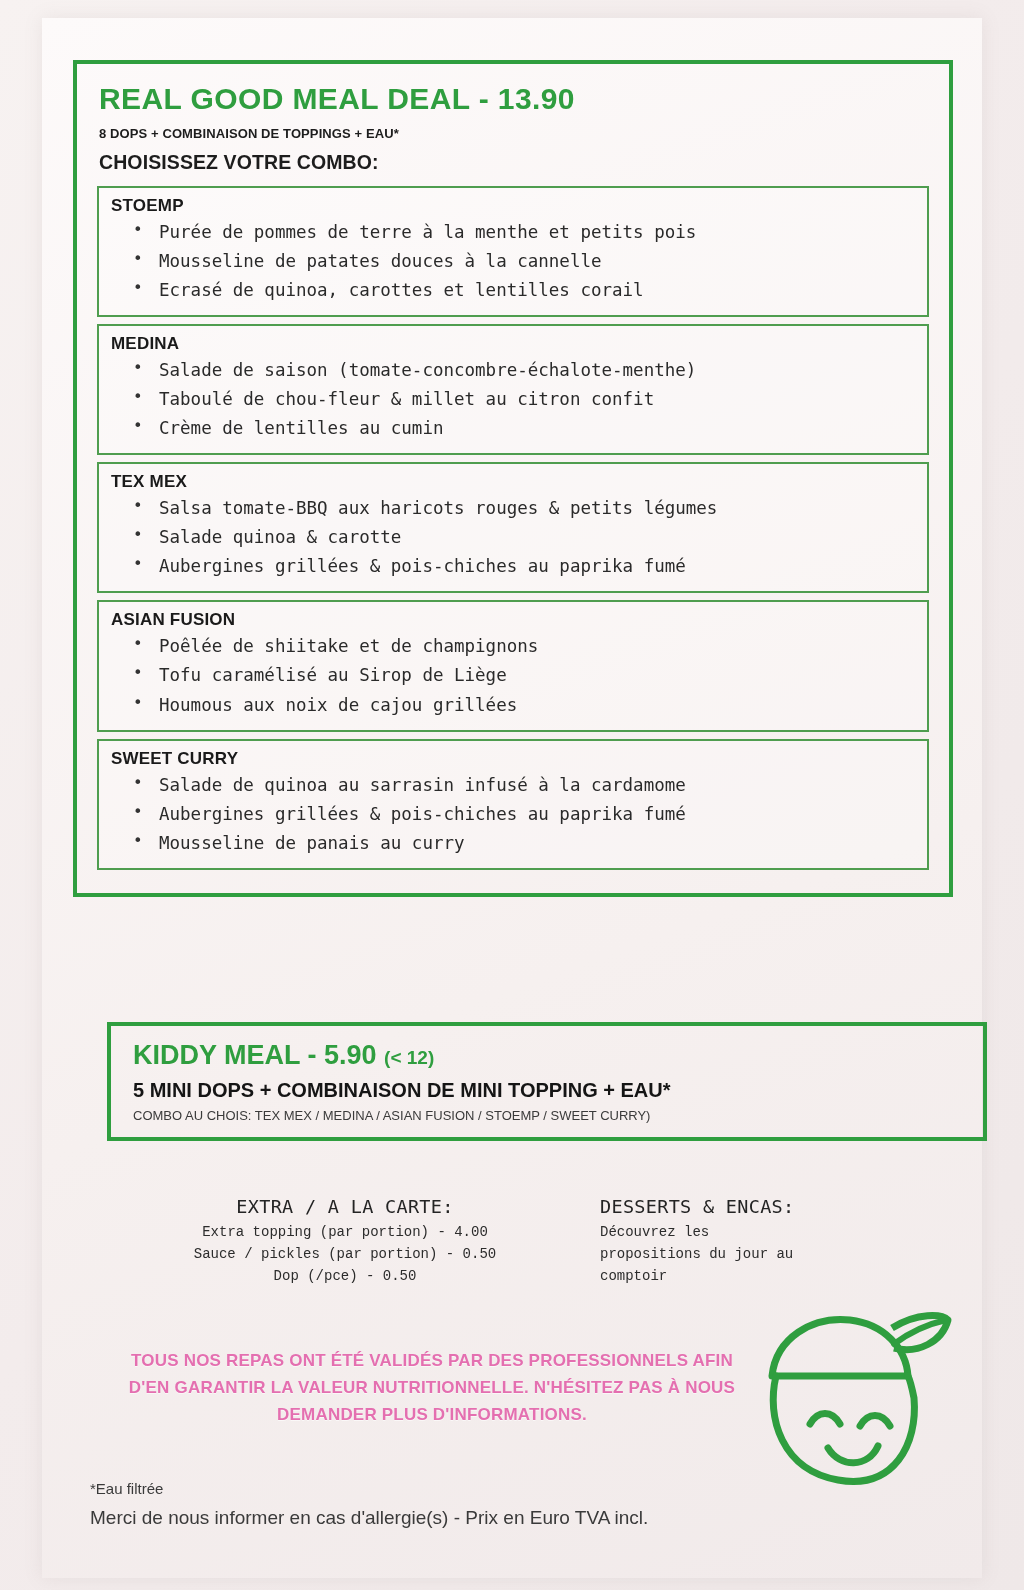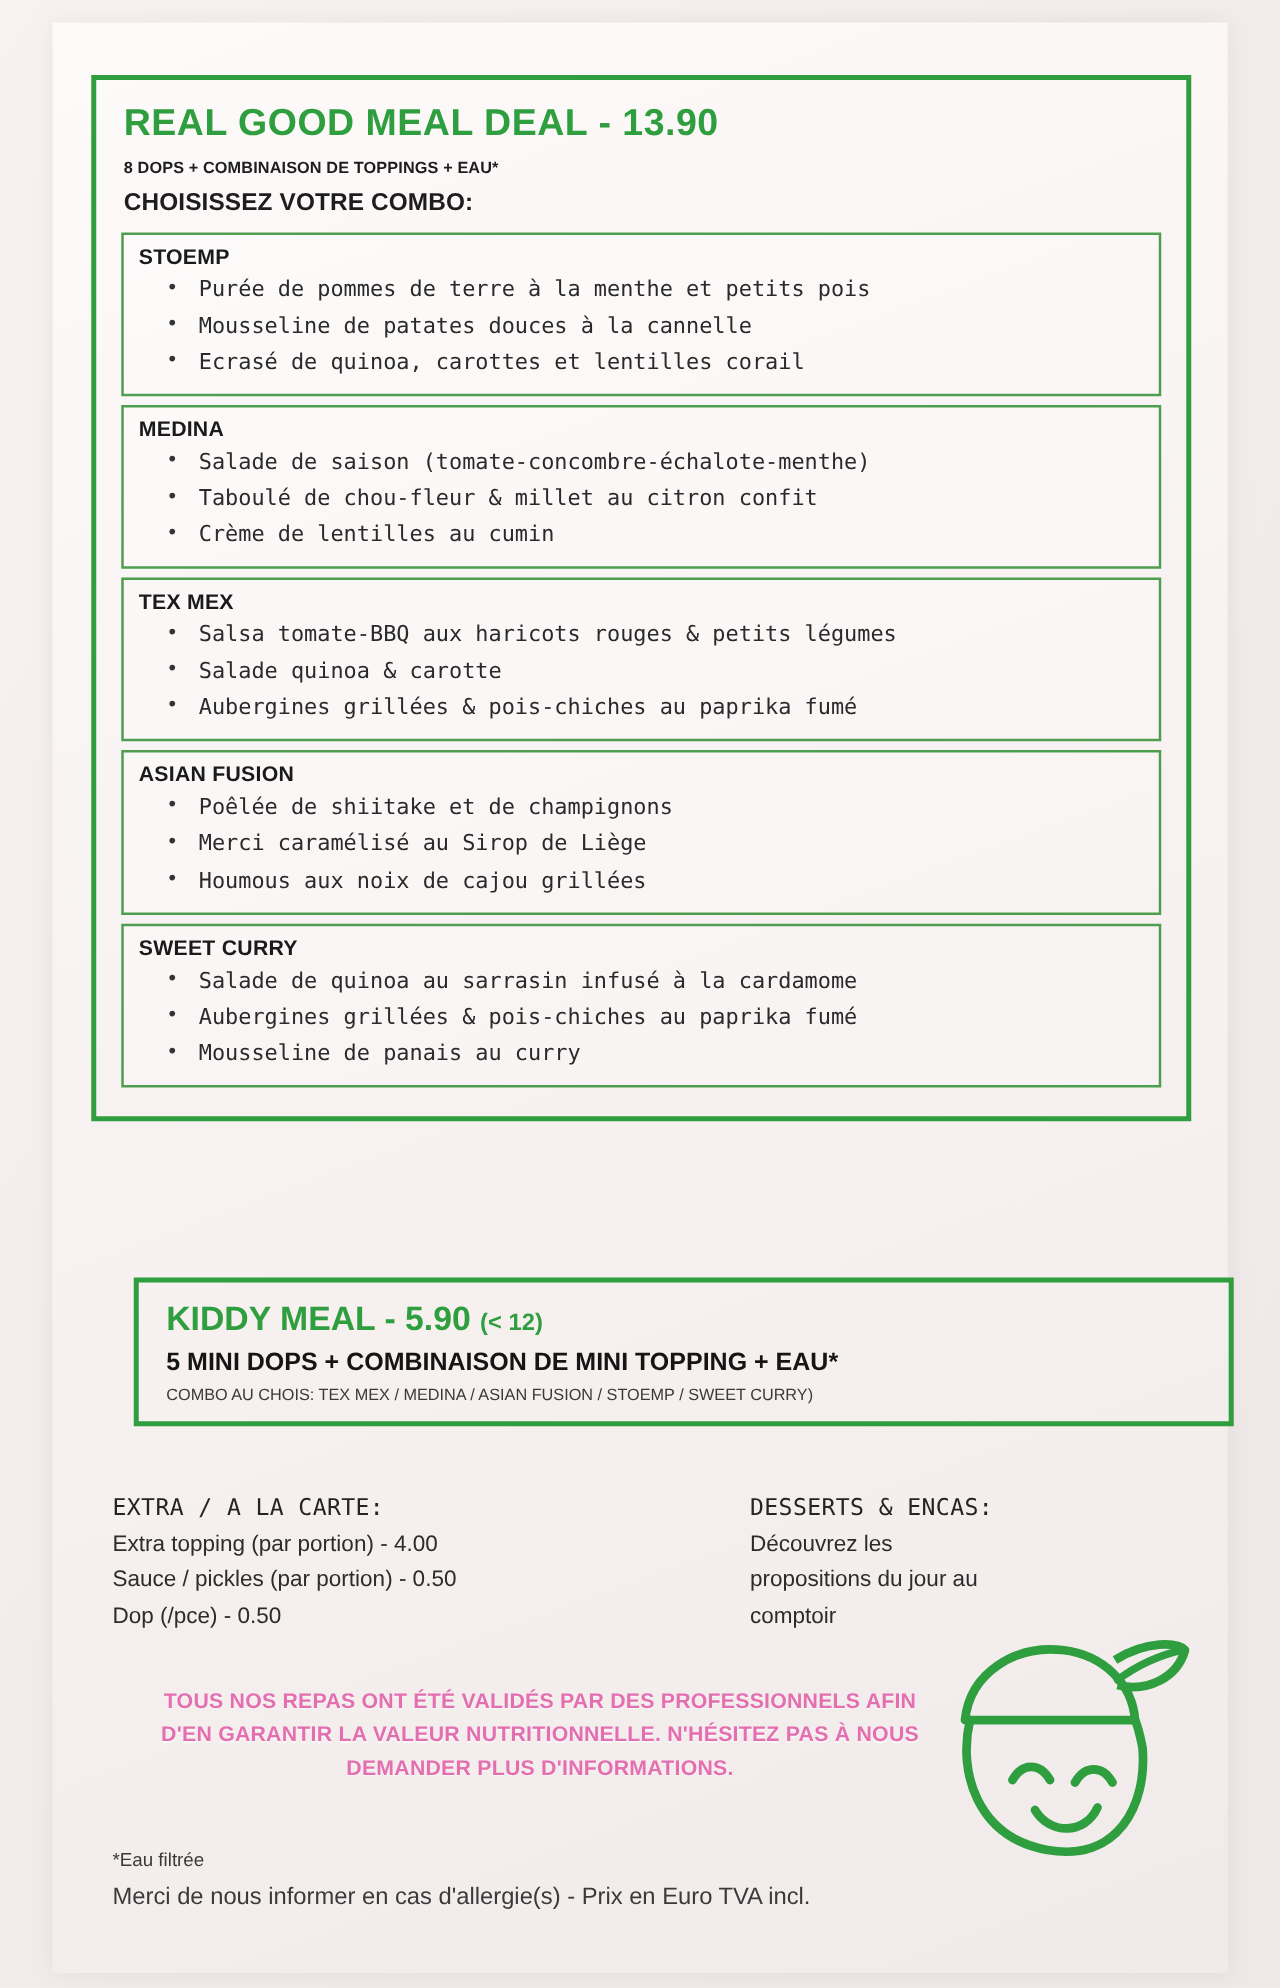--- a/index.html
+++ b/index.html
@@ -130,32 +130,32 @@
   }
 
   
   .extras {
     position: absolute;
     left: 48px;
     top: 1178px;
     width: 860px;
     display: flex;
   }
-  .col-left { width: 510px; }
+  .col-left { width: 510px; text-align: center; }
   .col-right { width: 340px; }
   .col-head {
     font-family: "DejaVu Sans Mono", monospace;
     font-size: 18.5px;
     color: #242424;
     margin-bottom: 4px;
     letter-spacing: 0.3px;
   }
   .col-line {
-    font-family: Liberation Sans, sans-serif;
-    font-size: 18px;
+    font-family: Liberation Mono, monospace;
+    font-size: 14px;
     line-height: 1.58;
     color: #2c2c2c;
     white-space: nowrap;
   }
 
   
   .notice {
     position: absolute;
     left: 80px;
     top: 1330px;
@@ -230,21 +230,21 @@
           <li>Salsa tomate-BBQ aux haricots rouges &amp; petits légumes</li>
           <li>Salade quinoa &amp; carotte</li>
           <li>Aubergines grillées &amp; pois-chiches au paprika fumé</li>
         </ul>
       </div>
 
       <div class="combo">
         <div class="combo-name">ASIAN FUSION</div>
         <ul>
           <li>Poêlée de shiitake et de champignons</li>
-          <li>Merci caramélisé au Sirop de Liège</li>
+          <li>Tofu caramélisé au Sirop de Liège</li>
           <li>Houmous aux noix de cajou grillées</li>
         </ul>
       </div>
 
       <div class="combo">
         <div class="combo-name">SWEET CURRY</div>
         <ul>
           <li>Salade de quinoa au sarrasin infusé à la cardamome</li>
           <li>Aubergines grillées &amp; pois-chiches au paprika fumé</li>
           <li>Mousseline de panais au curry</li>

